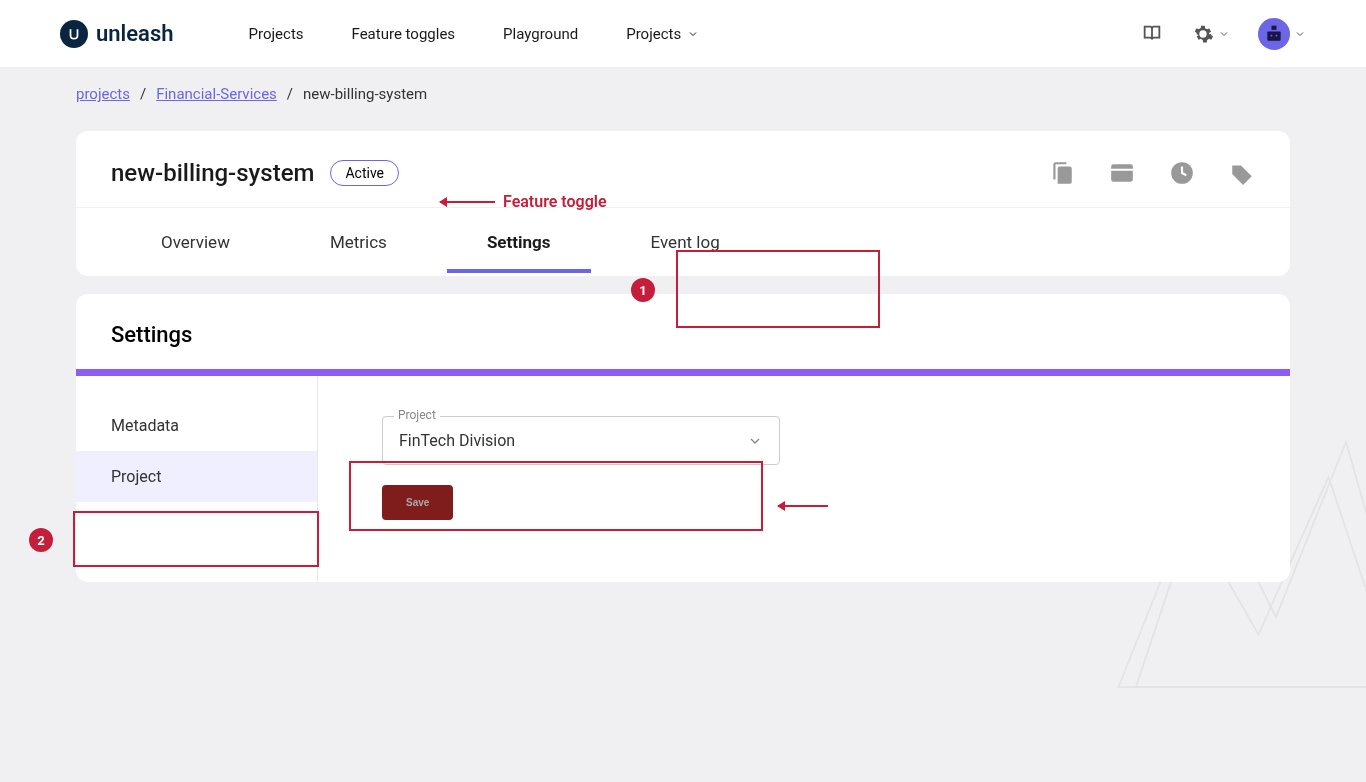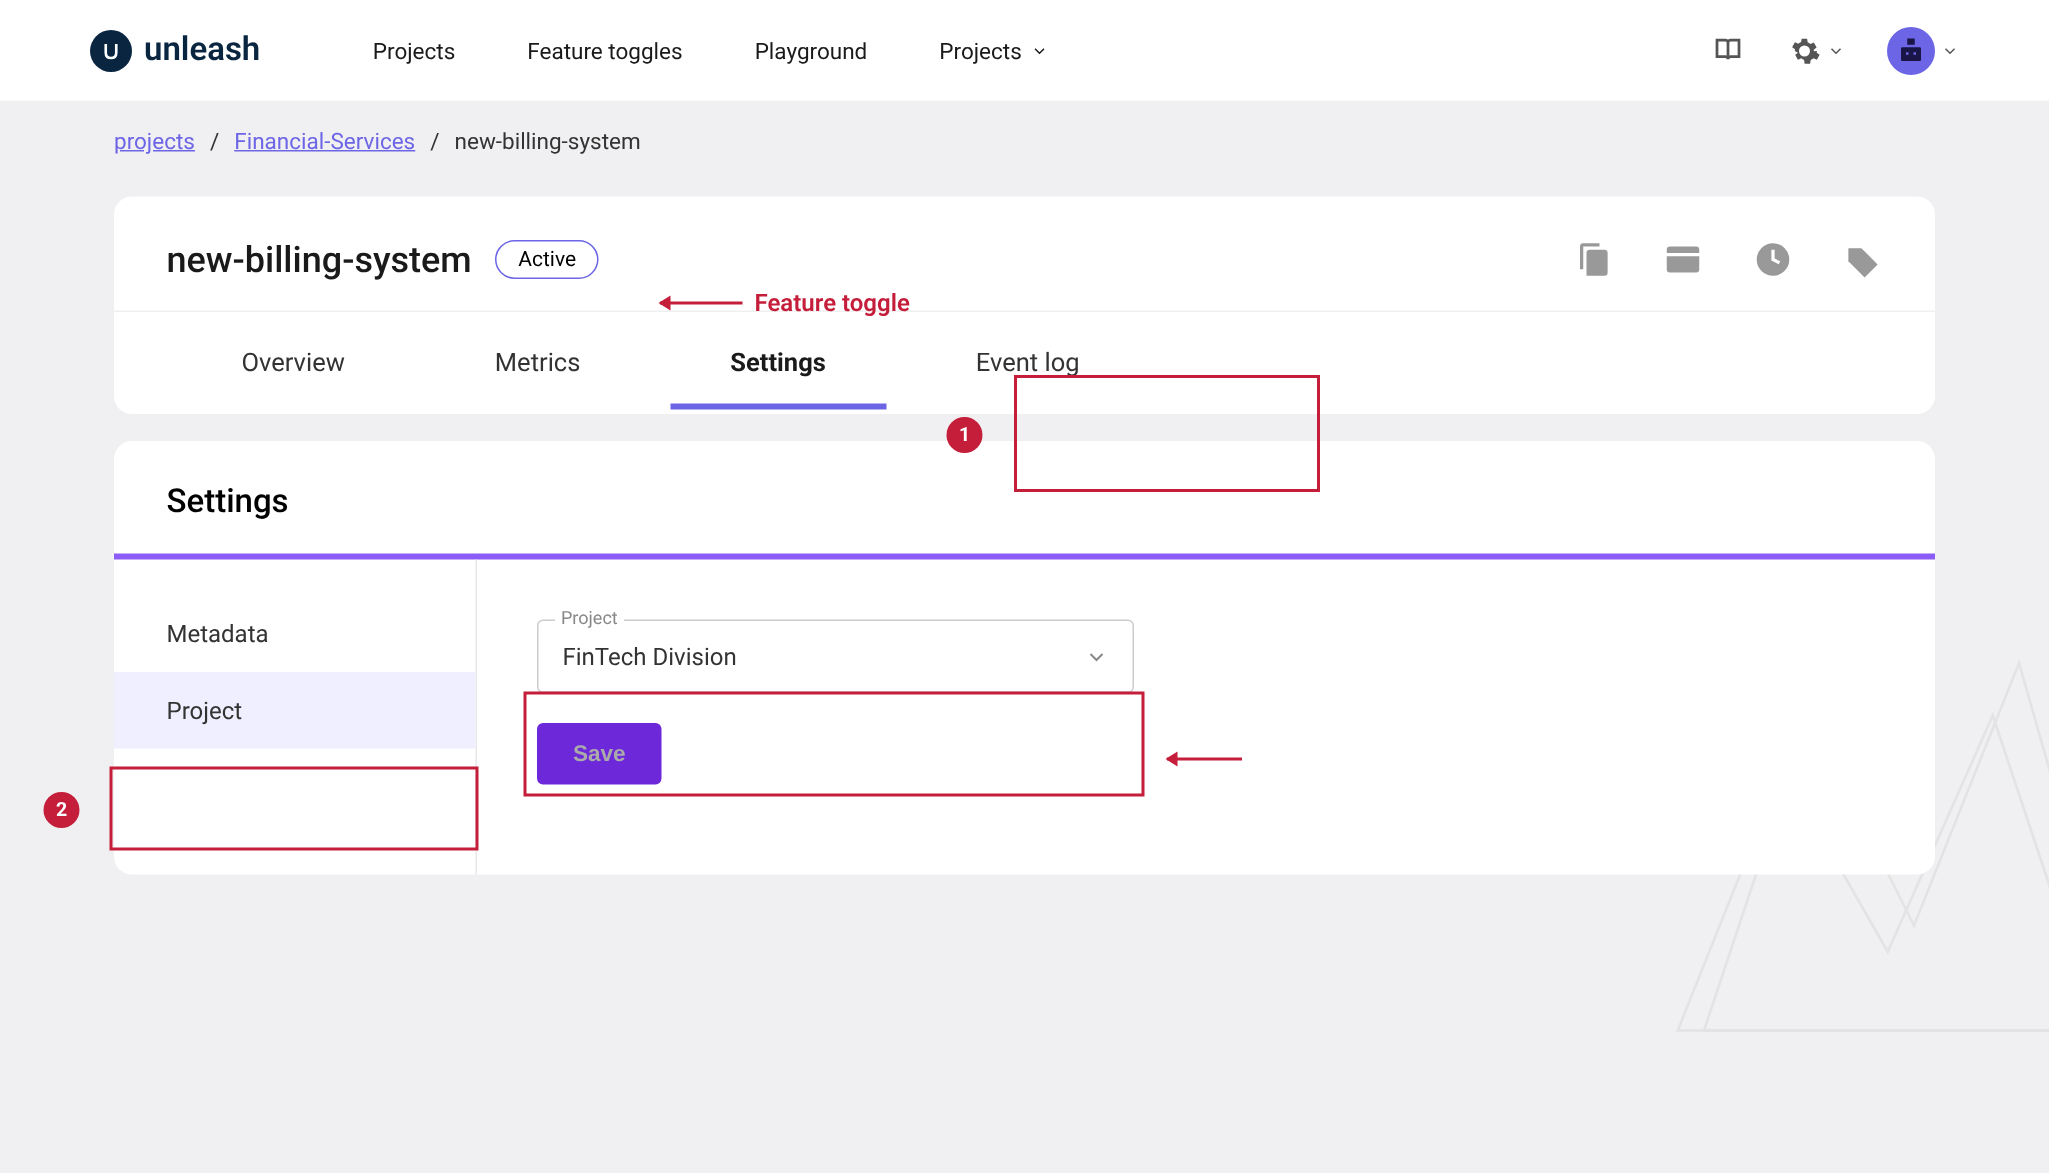--- a/index.html
+++ b/index.html
@@ -212,21 +212,22 @@
     }
     
     .settings-title {
       font-size: 22px;
       font-weight: 500;
       padding: 28px 35px 22px 35px;
     }
     
     .settings-body {
       display: flex;
-      border-top: 4px solid #8b5cf6;
+      border-top: 7px solid #8b5cf6;
+      gap: 24px;
     }
     
     .settings-nav {
       width: 242px;
       border-right: 1px solid #e8e8e8;
       padding: 24px 0 80px 0;
     }
     
     .settings-nav-item {
       padding: 16px 35px;
@@ -270,26 +271,26 @@
       align-items: center;
       justify-content: space-between;
       cursor: pointer;
     }
     
     .form-select-value {
       color: #333;
     }
     
     .btn-save {
-      background: #6d28d9;
+      background: #7f1d1d;
       color: #aaa;
       border: none;
       padding: 12px 24px;
       border-radius: 4px;
-      font-size: 15px;
+      font-size: 10px;
       font-weight: 600;
       cursor: not-allowed;
     }
     
     
     .annotation-arrow {
       position: absolute;
       color: #c41e3a;
       font-weight: 600;
       font-size: 16px;

